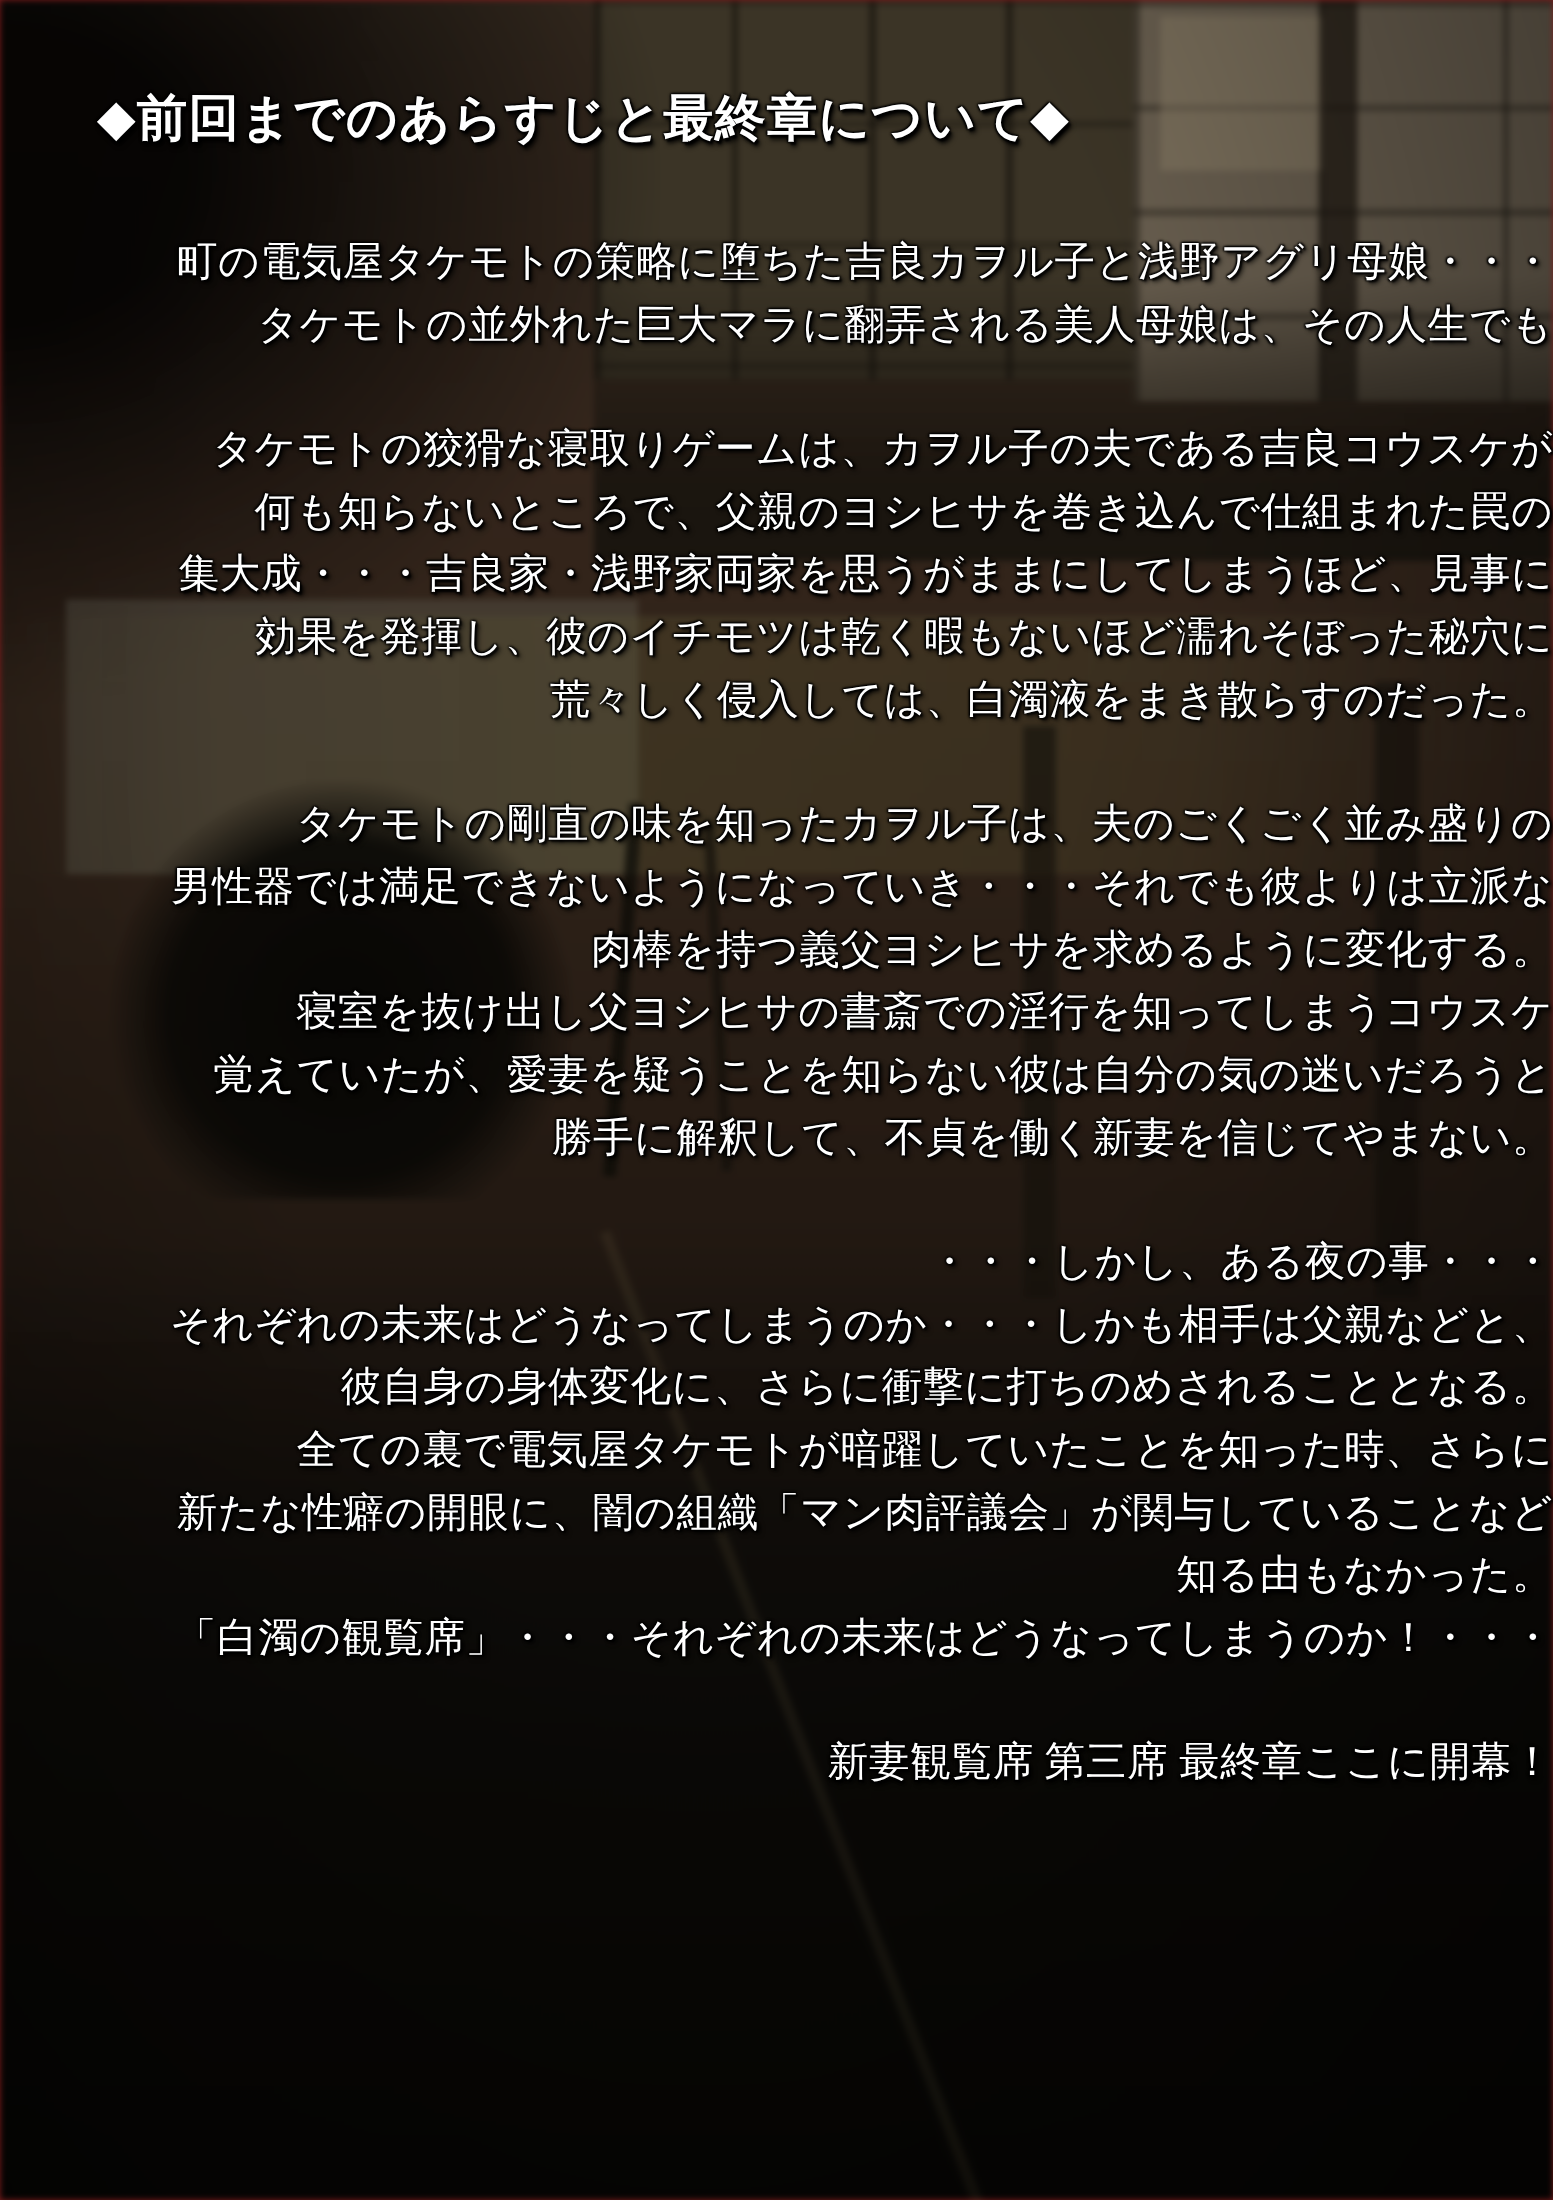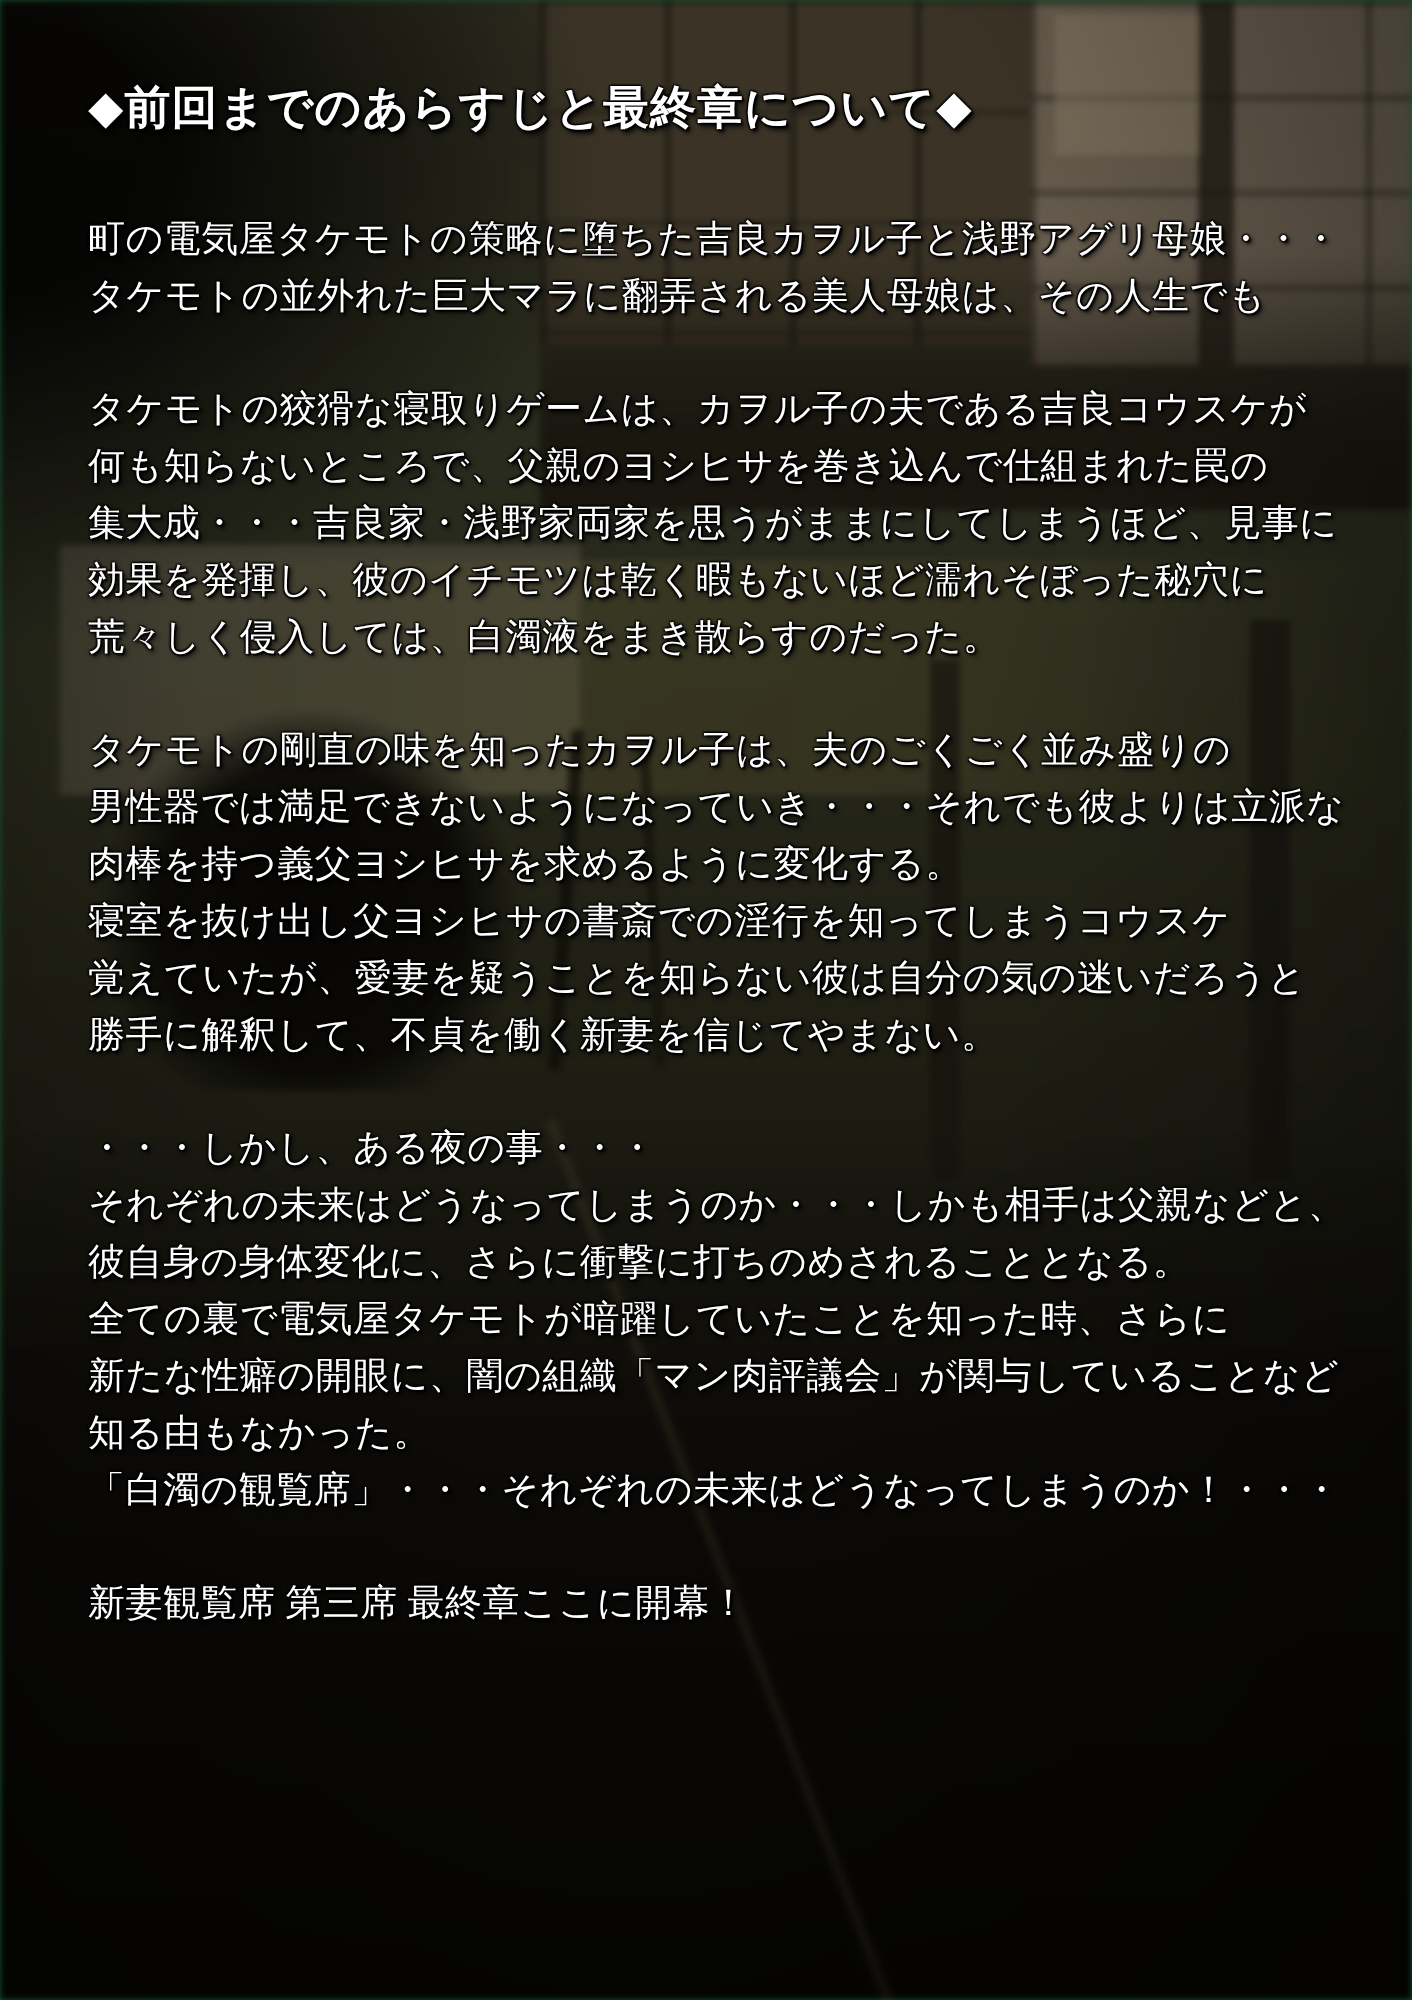--- a/index.html
+++ b/index.html
@@ -1,20 +1,20 @@
 <!DOCTYPE html>
 <html><head>
 <meta charset="utf-8">
 <style>
   html,body { margin:0; padding:0; background:#000; }
   .page {
     position:relative;
     width:1412px; height:2000px;
     overflow:hidden;
-    background:#14532d;
+    background:#7f1d1d;
     font-family:"Liberation Serif","DejaVu Serif",serif;
   }
   
   .photo { position:absolute; inset:0; filter:blur(3px); }
   .photo > div { position:absolute; }
   .bg-base {
     inset:0;
     background:
       linear-gradient(to bottom,
         rgba(48,42,31,0.95) 0%, rgba(44,39,28,0.9) 22%,
@@ -83,21 +83,21 @@
   }
   .title {
     margin:0 0 70px 0;
     font-size:46px; font-weight:600;
     line-height:64px;
     letter-spacing:1px;
     white-space:nowrap;
     text-shadow:2px 2px 2px #000,-1px -1px 2px #000,1px -1px 2px #000,
                 -1px 1px 2px #000,3px 4px 5px rgba(0,0,0,0.9);
   }
-  .para { margin:0 0 56px 0; }
+  .para { margin:0 0 56px 0;text-align:right; }
   .para:last-of-type { margin-bottom:0; }
   .line {
     display:block;
     font-size:37px; font-weight:400;
     line-height:57px;
     letter-spacing:0.5px;
     white-space:nowrap;
     text-shadow:2px 2px 2px #000,-1px -1px 2px #000,1px -1px 2px #000,
                 -1px 1px 2px #000,3px 3px 5px rgba(0,0,0,0.9);
   }

